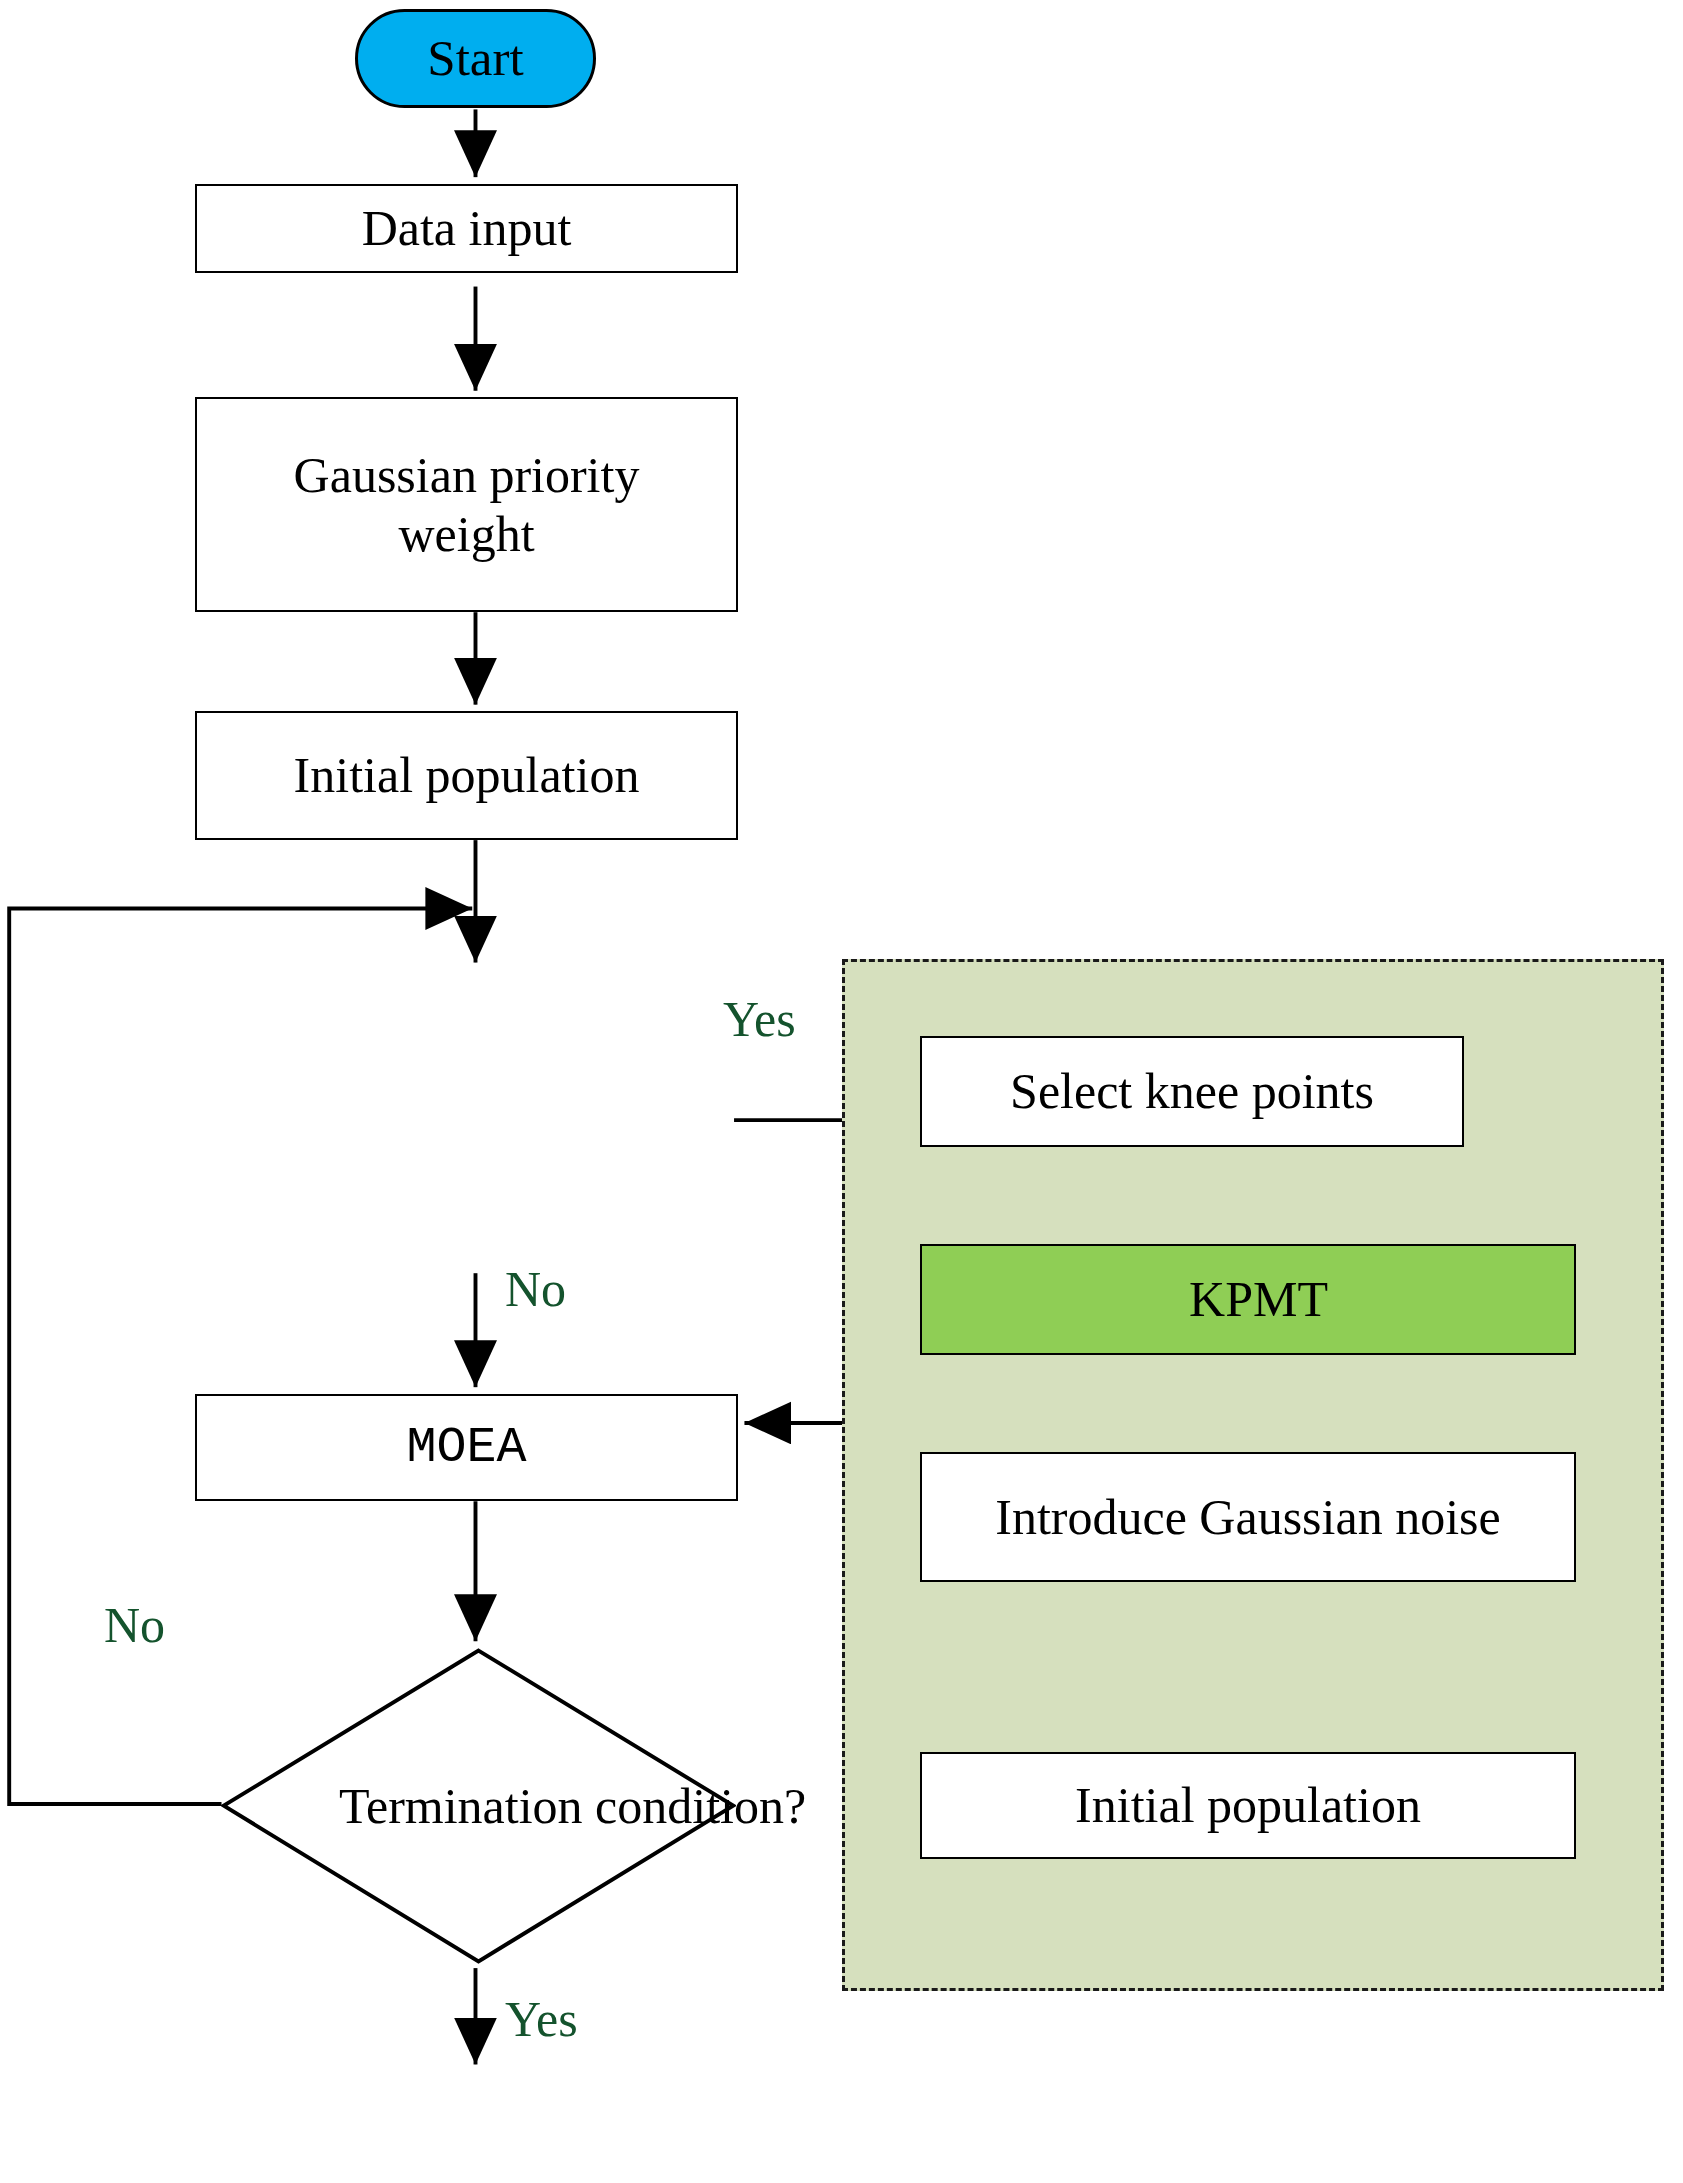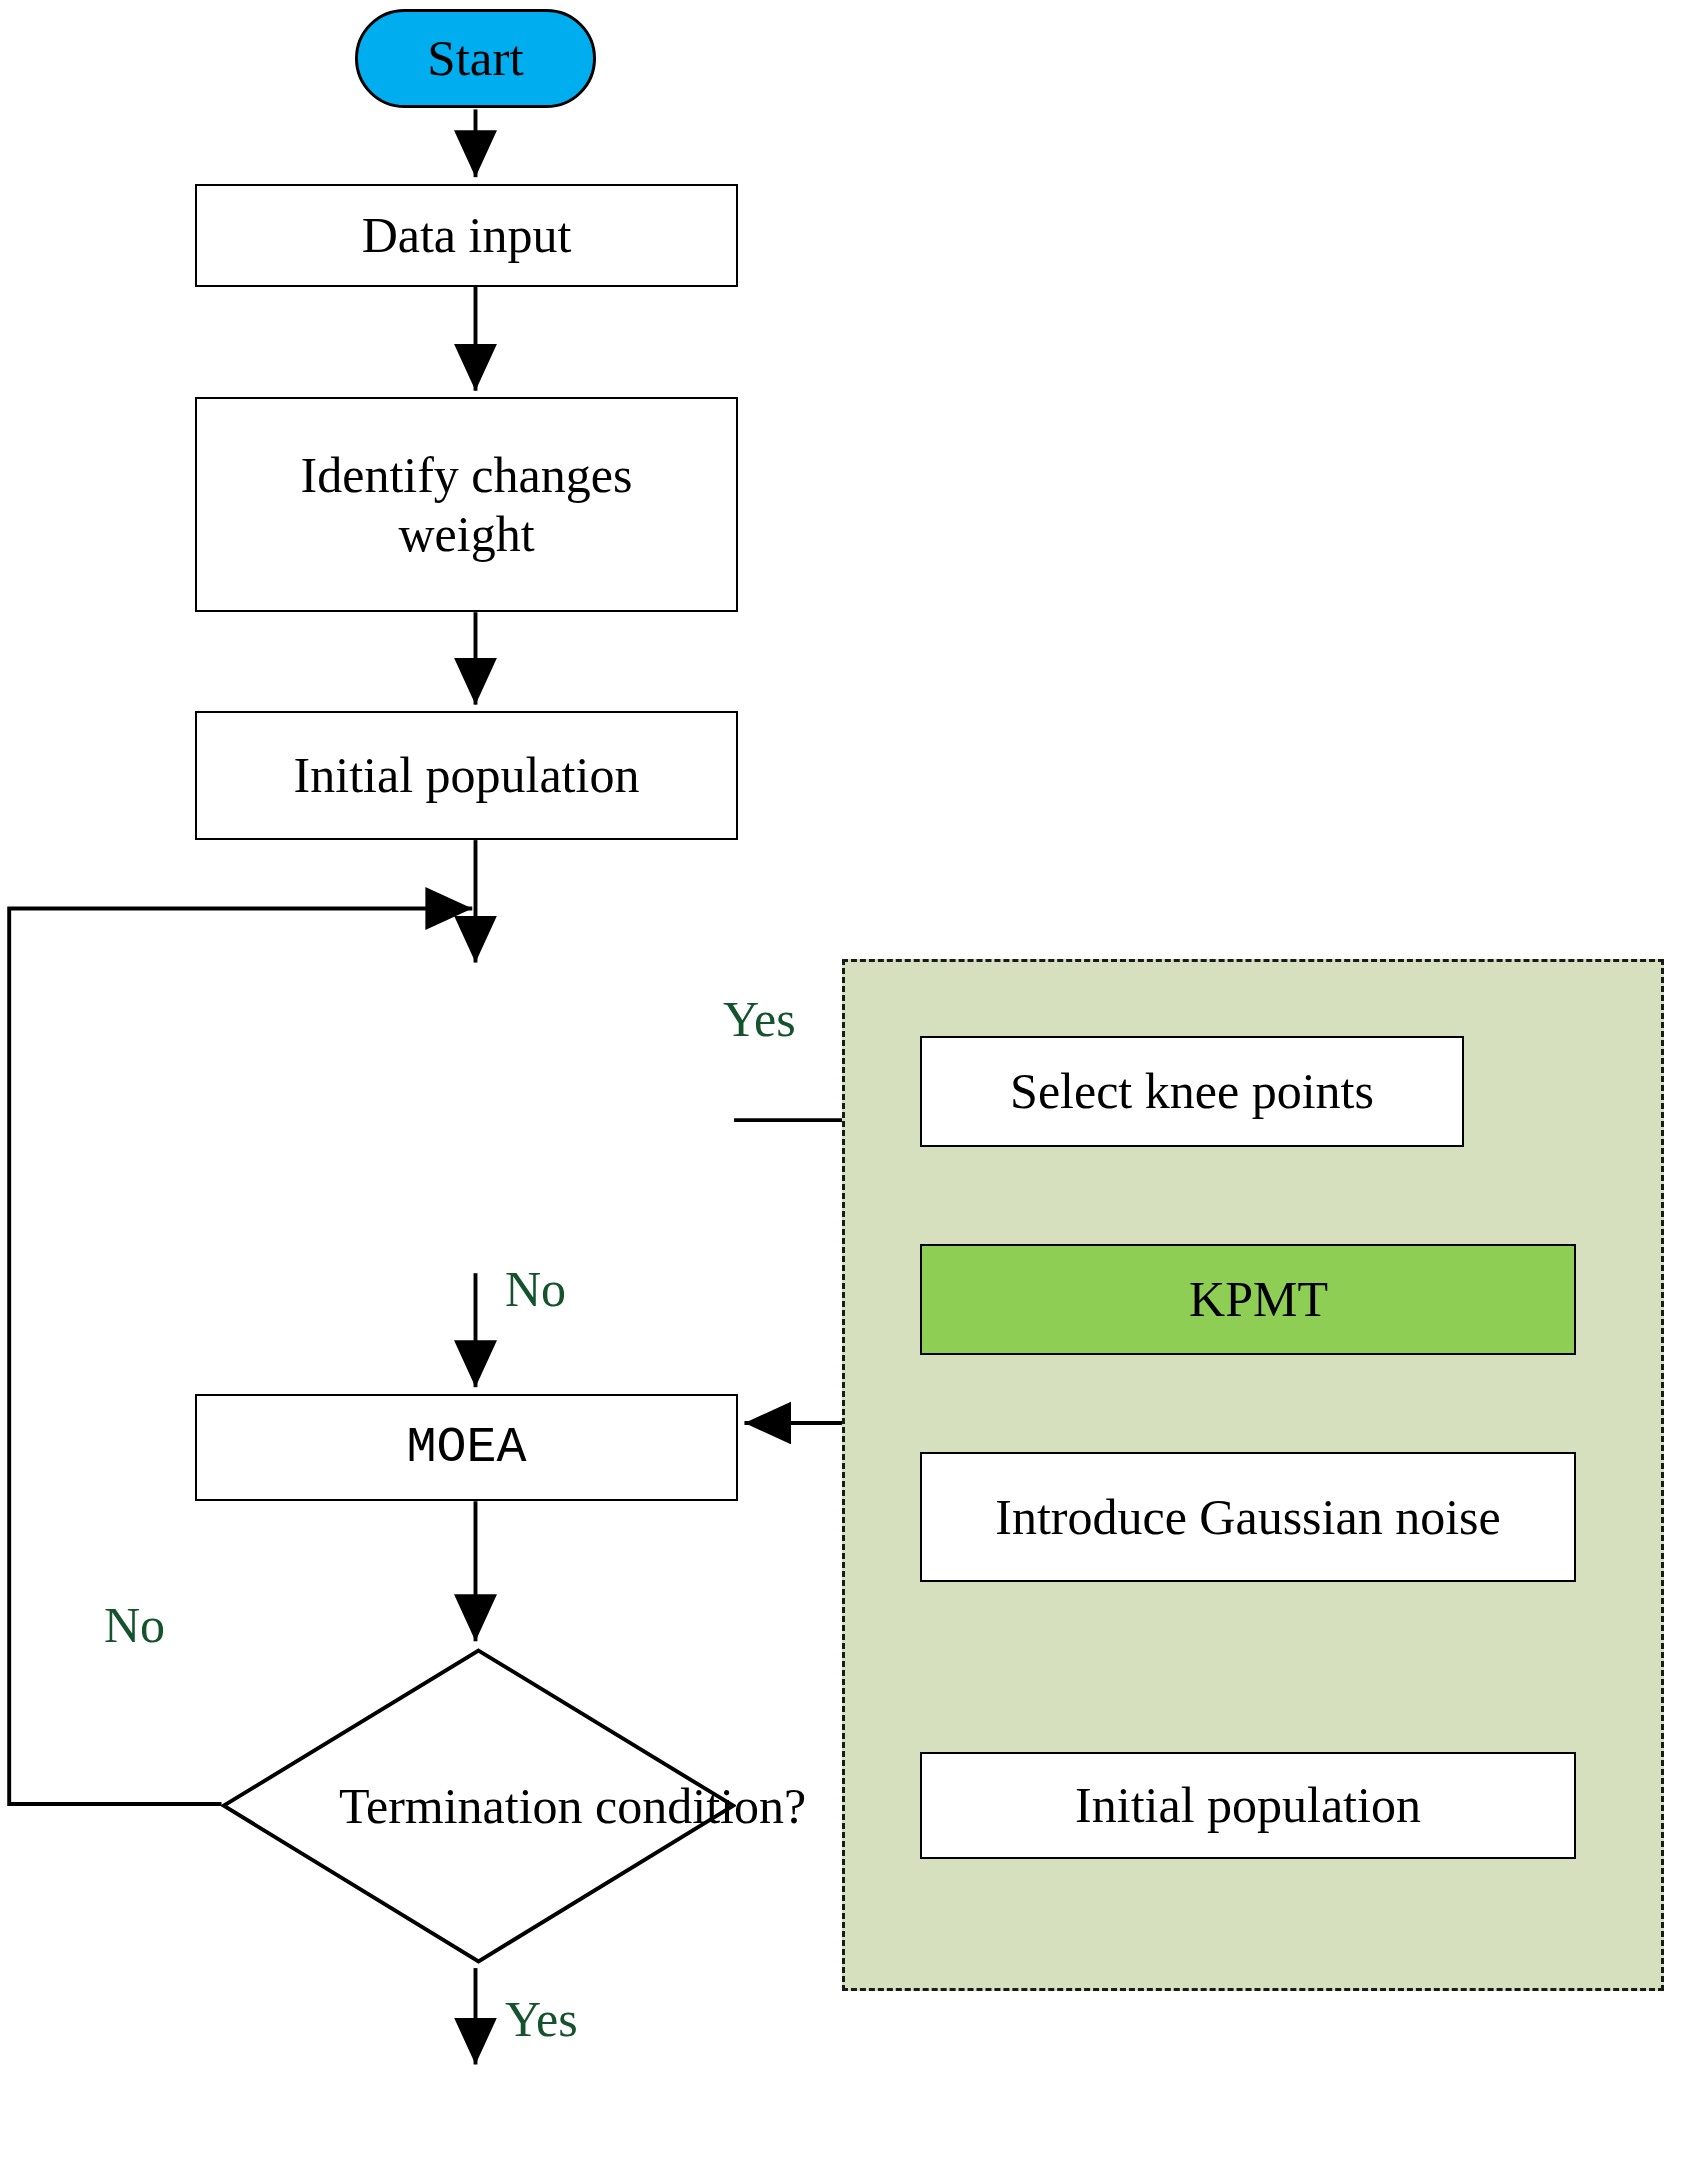--- a/index.html
+++ b/index.html
@@ -134,26 +134,26 @@
       <path d="M1916,2430 L1916,2680" marker-end="url(#ah)"></path>
 
       <path d="M1413,2855 L1298,2855 L1298,2185 L1143,2185" marker-end="url(#ah)"></path>
     </g>
   </svg>
 
   <div class="node terminator" style="left:355px; top:8.5px; width:241px; height:99px;">
     <span>Start</span>
   </div>
 
-  <div class="node proc" style="left:195px; top:184px; width:543px; height:103px;">
+  <div class="node proc" style="left:195px; top:184px; width:543px; height:89px;">
     <span>Data input</span>
   </div>
 
   <div class="node proc" style="left:195px; top:397px; width:543px; height:215px; padding:0 72px;">
-    <span>Identify changes weight</span>
+    <span>Gaussian priority weight</span>
   </div>
 
   <div class="node proc" style="left:195px; top:711px; width:543px; height:129px;">
     <span>Initial population</span>
   </div>
 
 
   <div class="node proc" style="left:195px; top:1394px; width:543px; height:107px;font-family:Liberation Mono, monospace;">
     <span>MOEA</span>
   </div>

